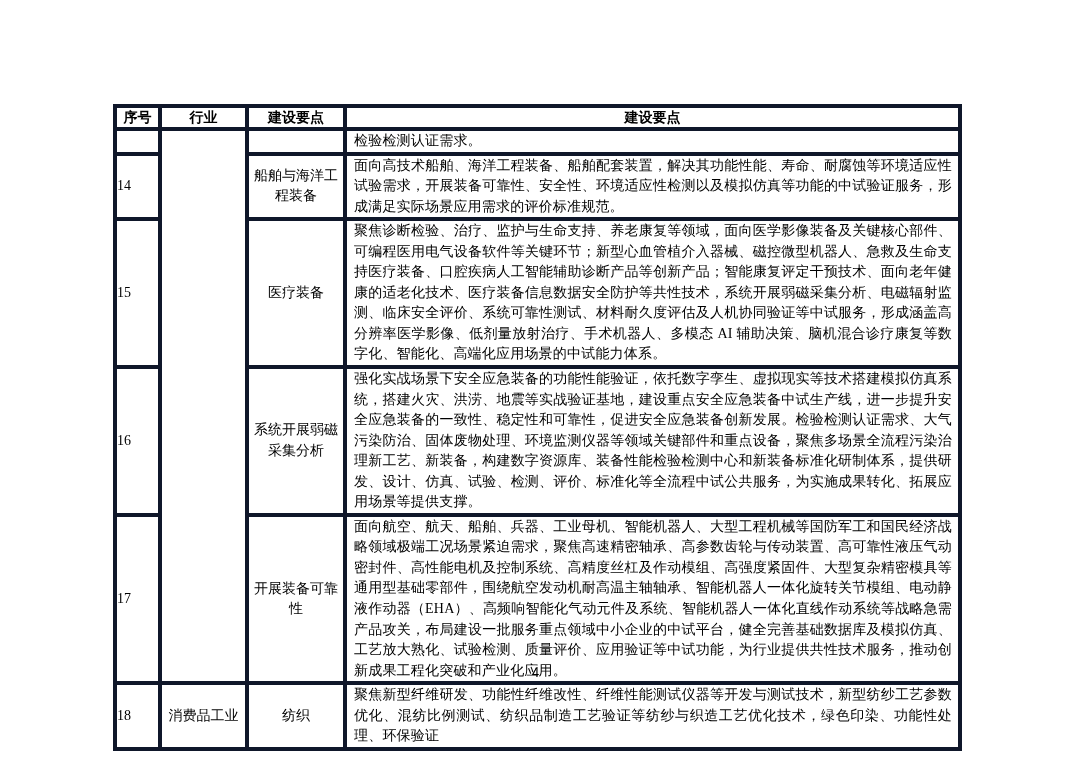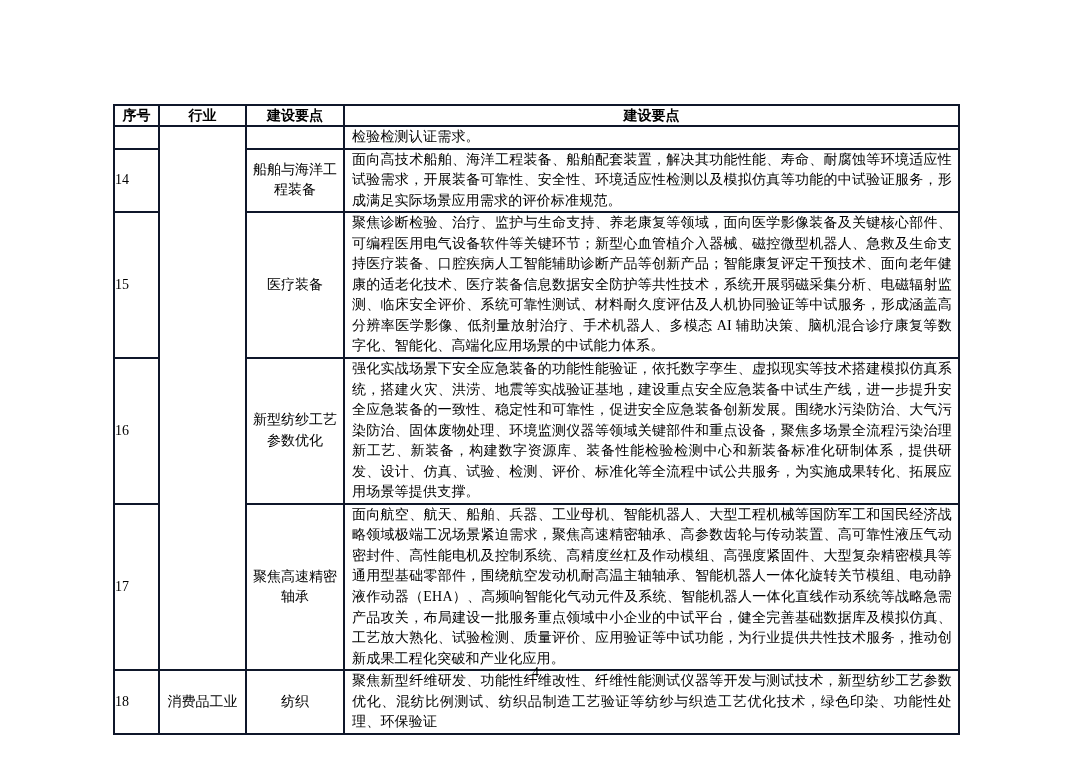--- a/index.html
+++ b/index.html
@@ -24,21 +24,21 @@
   table.doc-table {
     position: absolute;
     left: 113px;
     top: 104px;
     width: 845px;
     border-collapse: collapse;
     table-layout: fixed;
   }
   .doc-table th,
   .doc-table td {
-    border: 2px solid #0f172a;
+    border: 4px solid #0f172a;
     padding: 0;
     font-size: 14px;
     overflow: hidden;
   }
   .doc-table th {
     font-weight: bold;
     text-align: center;
     vertical-align: middle;
     line-height: 19px;
   }
@@ -116,26 +116,26 @@
         <td class="c-direction">船舶与海洋工程装备</td>
         <td class="c-points">面向高技术船舶、海洋工程装备、船舶配套装置，解决其功能性能、寿命、耐腐蚀等环境适应性试验需求，开展装备可靠性、安全性、环境适应性检测以及模拟仿真等功能的中试验证服务，形成满足实际场景应用需求的评价标准规范。</td>
       </tr>
       <tr class="h-r15">
         <td class="c-seq">15</td>
         <td class="c-direction">医疗装备</td>
         <td class="c-points">聚焦诊断检验、治疗、监护与生命支持、养老康复等领域，面向医学影像装备及关键核心部件、可编程医用电气设备软件等关键环节；新型心血管植介入器械、磁控微型机器人、急救及生命支持医疗装备、口腔疾病人工智能辅助诊断产品等创新产品；智能康复评定干预技术、面向老年健康的适老化技术、医疗装备信息数据安全防护等共性技术，系统开展弱磁采集分析、电磁辐射监测、临床安全评价、系统可靠性测试、材料耐久度评估及人机协同验证等中试服务，形成涵盖高分辨率医学影像、低剂量放射治疗、手术机器人、多模态 AI 辅助决策、脑机混合诊疗康复等数字化、智能化、高端化应用场景的中试能力体系。</td>
       </tr>
       <tr class="h-r16">
         <td class="c-seq">16</td>
-        <td class="c-direction">新型纺纱工艺参数优化</td>
-        <td class="c-points">强化实战场景下安全应急装备的功能性能验证，依托数字孪生、虚拟现实等技术搭建模拟仿真系统，搭建火灾、洪涝、地震等实战验证基地，建设重点安全应急装备中试生产线，进一步提升安全应急装备的一致性、稳定性和可靠性，促进安全应急装备创新发展。围绕水污染防治、大气污染防治、固体废物处理、环境监测仪器等领域关键部件和重点设备，聚焦多场景全流程污染治理新工艺、新装备，构建数字资源库、装备性能检验检测中心和新装备标准化研制体系，提供研发、设计、仿真、试验、检测、评价、标准化等全流程中试公共服务，为实施成果转化、拓展应用场景等提供支撑。</td>
+        <td class="c-direction">系统开展弱磁采集分析</td>
+        <td class="c-points">强化实战场景下安全应急装备的功能性能验证，依托数字孪生、虚拟现实等技术搭建模拟仿真系统，搭建火灾、洪涝、地震等实战验证基地，建设重点安全应急装备中试生产线，进一步提升安全应急装备的一致性、稳定性和可靠性，促进安全应急装备创新发展。检验检测认证需求、大气污染防治、固体废物处理、环境监测仪器等领域关键部件和重点设备，聚焦多场景全流程污染治理新工艺、新装备，构建数字资源库、装备性能检验检测中心和新装备标准化研制体系，提供研发、设计、仿真、试验、检测、评价、标准化等全流程中试公共服务，为实施成果转化、拓展应用场景等提供支撑。</td>
       </tr>
       <tr class="h-r17">
         <td class="c-seq">17</td>
-        <td class="c-direction">聚焦高速精密轴承</td>
+        <td class="c-direction">开展装备可靠性</td>
         <td class="c-points">面向航空、航天、船舶、兵器、工业母机、智能机器人、大型工程机械等国防军工和国民经济战略领域极端工况场景紧迫需求，聚焦高速精密轴承、高参数齿轮与传动装置、高可靠性液压气动密封件、高性能电机及控制系统、高精度丝杠及作动模组、高强度紧固件、大型复杂精密模具等通用型基础零部件，围绕航空发动机耐高温主轴轴承、智能机器人一体化旋转关节模组、电动静液作动器（EHA）、高频响智能化气动元件及系统、智能机器人一体化直线作动系统等战略急需产品攻关，布局建设一批服务重点领域中小企业的中试平台，健全完善基础数据库及模拟仿真、工艺放大熟化、试验检测、质量评价、应用验证等中试功能，为行业提供共性技术服务，推动创新成果工程化突破和产业化应用。</td>
       </tr>
       <tr class="h-r18">
         <td class="c-seq">18</td>
         <td class="c-industry">消费品工业</td>
         <td class="c-direction">纺织</td>
         <td class="c-points">聚焦新型纤维研发、功能性纤维改性、纤维性能测试仪器等开发与测试技术，新型纺纱工艺参数优化、混纺比例测试、纺织品制造工艺验证等纺纱与织造工艺优化技术，绿色印染、功能性处理、环保验证</td>
       </tr>
     </tbody>
   </table>

